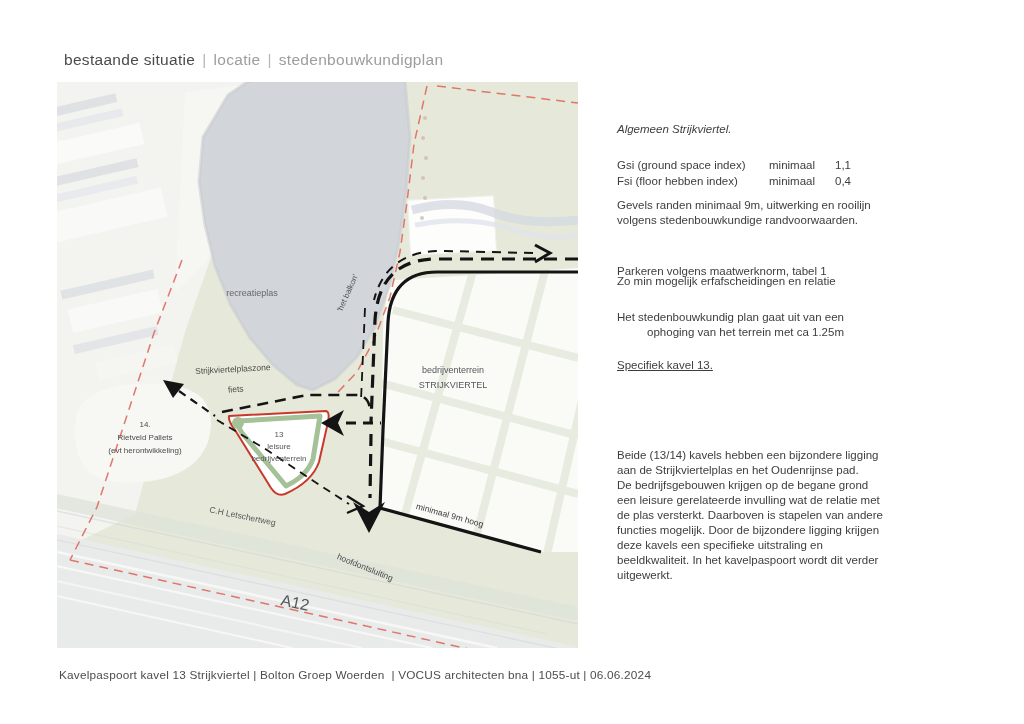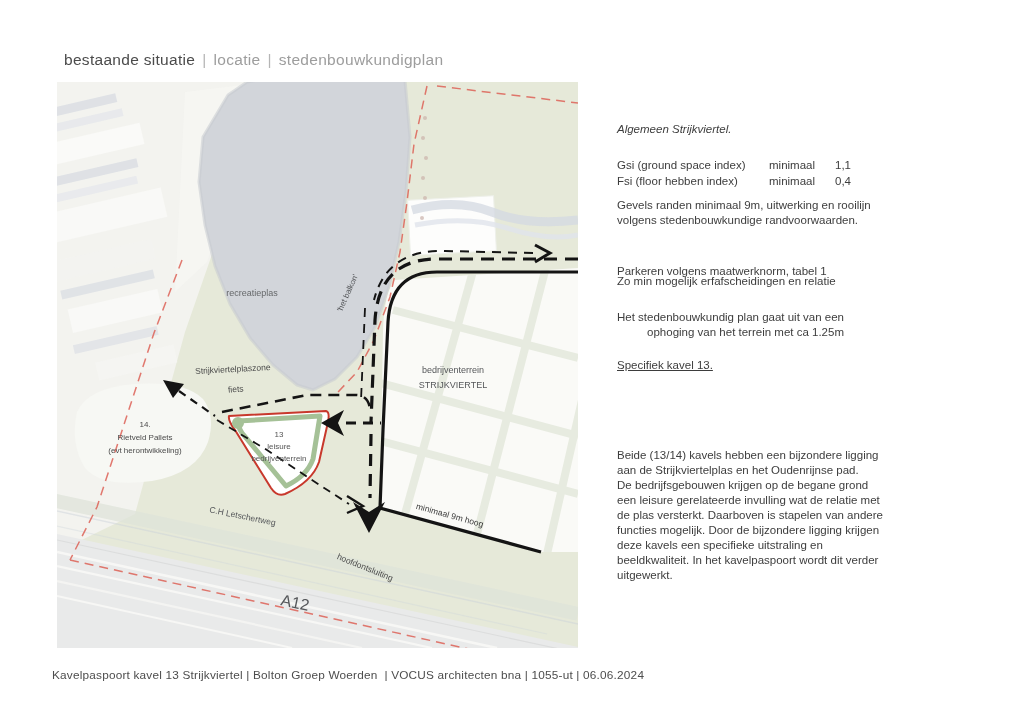--- a/index.html
+++ b/index.html
@@ -15,21 +15,21 @@
   text{font-family:"Liberation Sans","DejaVu Sans",sans-serif;}
   .mid{text-anchor:middle;}
   
   .notes{position:absolute;left:617px;top:122px;width:330px;font-size:11.5px;line-height:15px;color:#3d3d3d;}
   .note{position:absolute;left:0;white-space:pre-line;}
   .spec{position:absolute;left:0;top:36px;}
   .spec-row{display:flex;height:16px;align-items:baseline;}
   .spec-label{width:152px;}
   .spec-qual{width:66px;}
   
-  .footer{position:absolute;left:52px;top:668px;font-size:11.8px;color:#4d4d4d;white-space:pre;letter-spacing:.2px;}
+  .footer{position:absolute;left:59px;top:668px;font-size:11.8px;color:#4d4d4d;white-space:pre;letter-spacing:.2px;}
 </style>
 </head>
 <body>
 
 <div class="page">
 
   <div class="title"><span class="strong">bestaande situatie</span><span class="sep">|</span><span>locatie</span><span class="sep">|</span><span>stedenbouwkundigplan</span></div>
 
   <div class="map-wrap">
     <svg width="521" height="566" viewBox="0 0 521 566">

